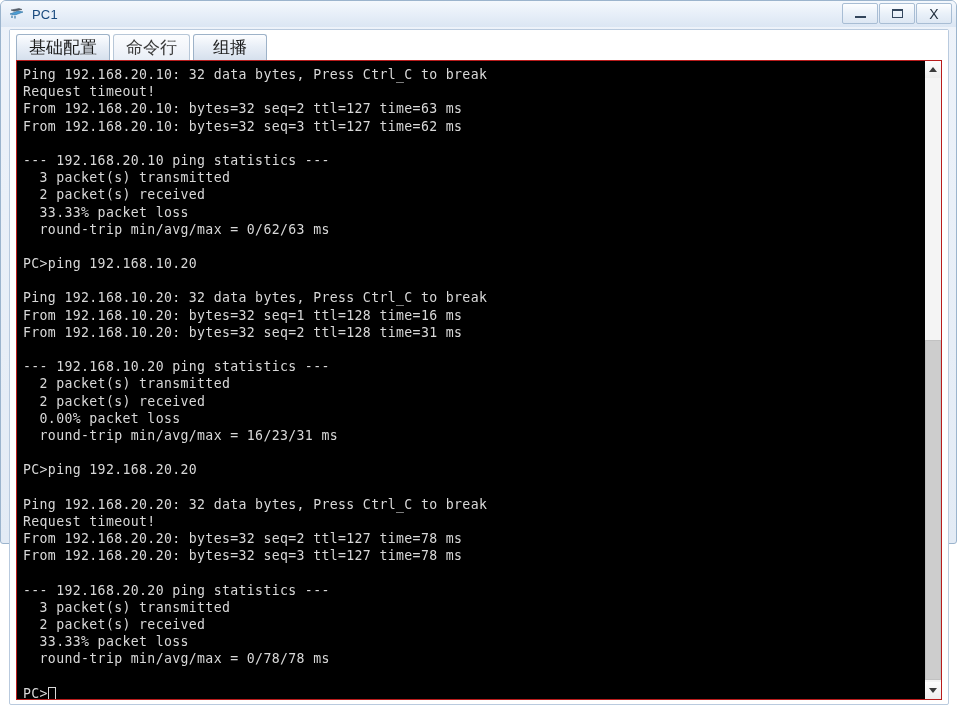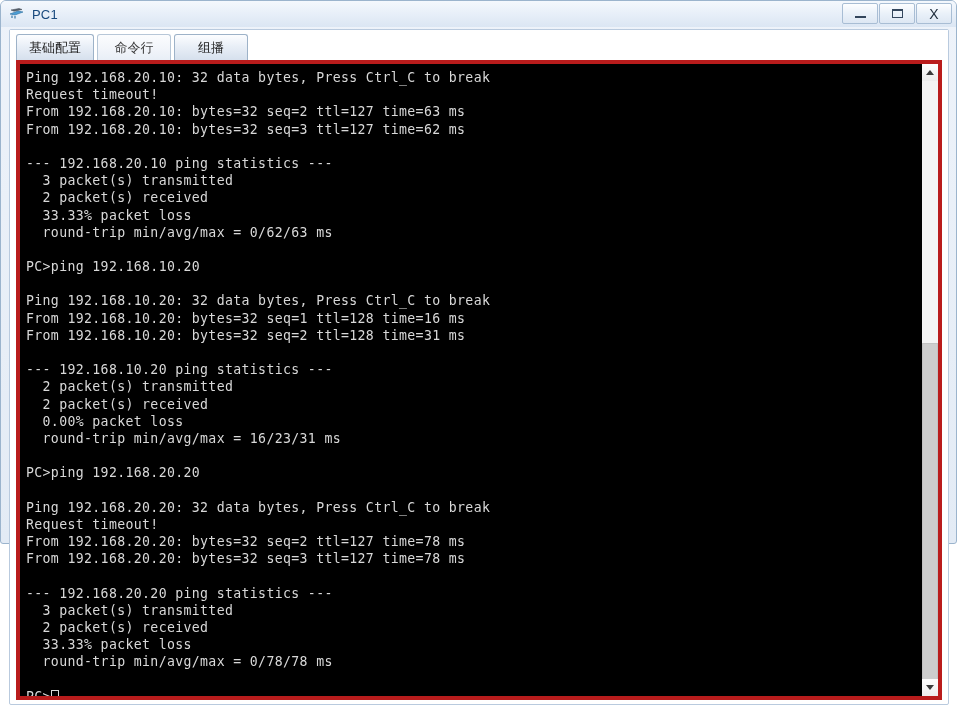--- a/index.html
+++ b/index.html
@@ -101,21 +101,21 @@
   }
 
   .tab {
     height: 26px;
     min-width: 74px;
     padding: 0 12px;
     margin-right: 3px;
     display: flex;
     align-items: center;
     justify-content: center;
-    font-size: 13px;
+    font-size: 17px;
     font-family: "DejaVu Sans", sans-serif;
     color: #1c1c1c;
     border: 1px solid #9db2c8;
     border-bottom: none;
     border-radius: 3px 3px 0 0;
     background: linear-gradient(180deg,#fcfdff 0%, #e9eff7 45%, #d6e0ed 100%);
   }
   .tab.active {
     background: linear-gradient(180deg,#fbfcfe 0%, #f2f5fa 55%, #e8eef6 100%);
     color: #3a3a3a;
@@ -124,21 +124,21 @@
   }
 
   
   .terminal-wrap {
     position: absolute;
     left: 6px;
     top: 30px;
     width: 926px;
     height: 640px;
     background: #4d7c0f;
-    border: 4px solid #b91c1c;
+    border: 1px solid #b91c1c;
     display: flex;
   }
 
   .terminal {
     flex: 1 1 auto;
     background: #000000;
     color: #d8d8d8;
     font-family: "DejaVu Sans Mono", "Liberation Mono", monospace;
     font-size: 13.2px;
     line-height: 17.2px;

